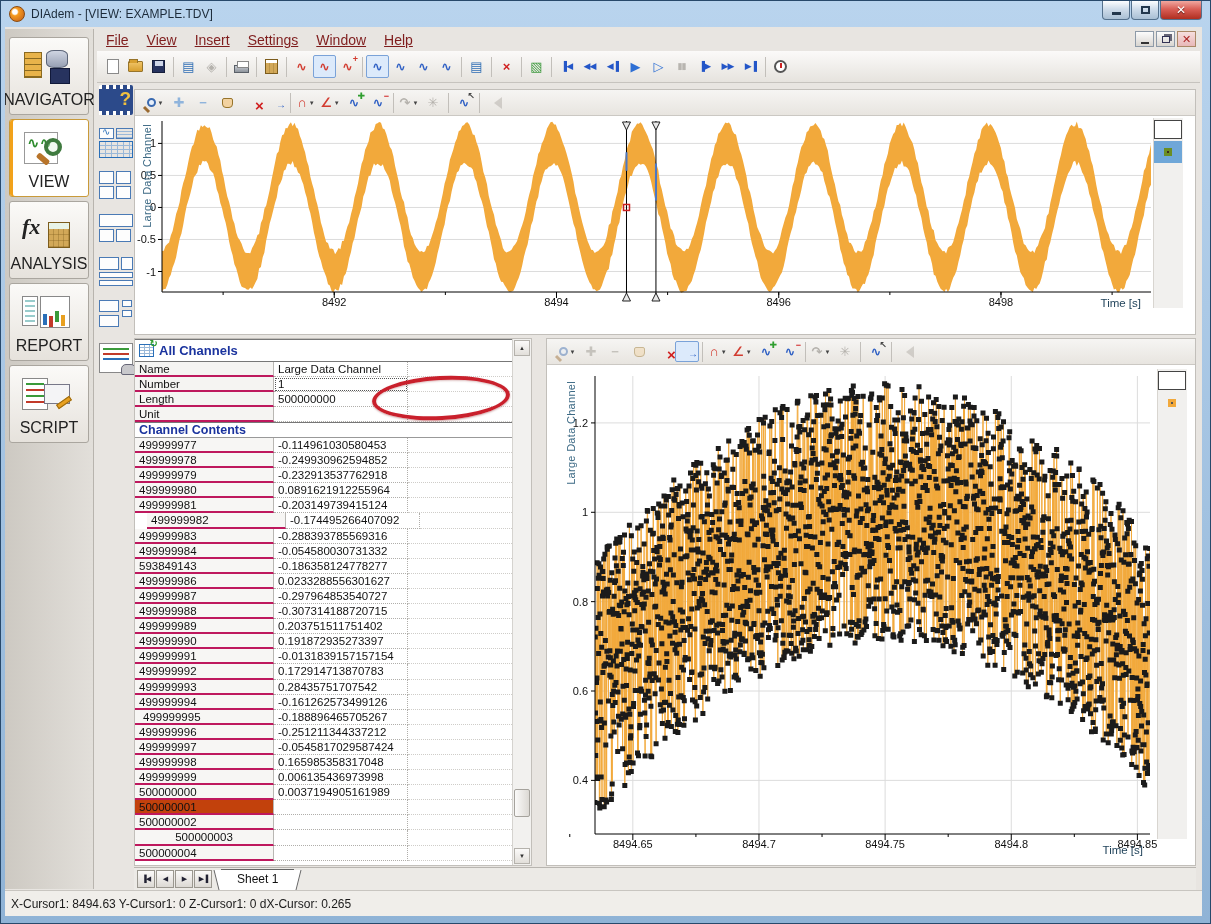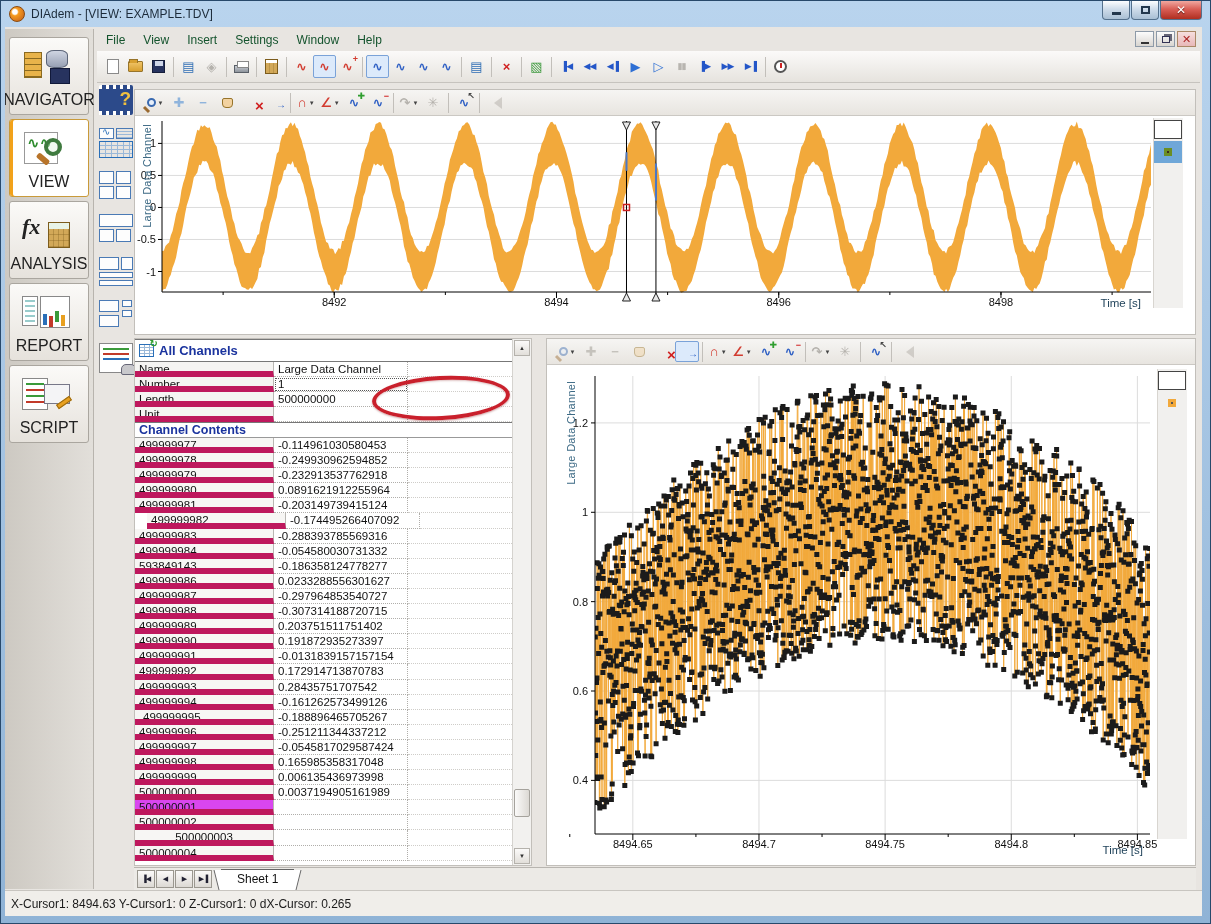--- a/index.html
+++ b/index.html
@@ -11,21 +11,21 @@
   .win-controls { position:absolute; right:8px; top:0; display:flex; }
   .wbtn { width:28px; height:19px; border:1px solid #54708c; border-top:none; background:linear-gradient(#fdfeff,#cfdcea 45%,#a9bfd4); display:flex; align-items:center; justify-content:center; border-radius:0 0 4px 4px; margin-left:1px; }
   .wbtn.close { width:42px; background:linear-gradient(#f0a8a0,#d95f56 45%,#b02e20); }
   .glyph-min { width:9px; height:3px; background:#23374c; margin-top:6px; }
   .glyph-max { width:9px; height:8px; border:2px solid #23374c; }
   .glyph-close { color:#fff; font-size:12px; font-weight:bold; line-height:1; text-shadow:0 1px 1px #5a1510; }
   .client { position:absolute; left:4px; right:8px; top:26px; bottom:7px; background:#e8e5e1; overflow:hidden; }
 
   
   .menubar { position:absolute; left:92px; top:2px; right:2px; height:22px; display:flex; align-items:center; }
-  .menu-item { font-size:12px; color:#14532d; padding:3px 9px; }
+  .menu-item { font-size:14px; color:#7f1d1d; padding:3px 9px;text-decoration:underline; }
   .mdi-controls { position:absolute; right:6px; top:4px; display:flex; gap:2px; }
   .mdibtn { width:19px; height:16px; border:1px solid #8d9aa8; background:linear-gradient(#fcfcfc,#d8d5d0); display:flex; align-items:center; justify-content:center; }
   .mdi-min-g { width:8px; height:2px; background:#333; margin-top:7px; }
   .mdi-rest-g { width:8px; height:7px; border:1px solid #335; box-shadow:2px -2px 0 -0px #667; }
   .mdibtn.close-m { background:linear-gradient(#f6dede,#e8b8b8); border-color:#a86; }
   .mdi-close-g { color:#a22; font-weight:bold; font-size:11px; line-height:1; }
   .toolbar { position:absolute; left:92px; top:24px; right:2px; height:32px; background:linear-gradient(#fbfaf9,#e6e3de); border-bottom:1px solid #c6c3be; display:flex; align-items:center; padding-left:4px; }
   .tbtn { width:23px; height:23px; display:flex; align-items:center; justify-content:center; position:relative; border:1px solid transparent; border-radius:2px; }
   .tbtn.active { border-color:#7aa2d8; background:#dceafb; }
   .tbtn .g { font-size:13px; line-height:1; font-weight:bold; }
@@ -121,21 +121,21 @@
 
   svg text { font-family:"Liberation Sans","DejaVu Sans",sans-serif; }
 
   
   #table-panel { overflow:hidden; }
   .tbl-scroll { position:absolute; right:0; top:0; bottom:0; width:19px; background:#f2f1ef; border-left:1px solid #d5d3cf; }
   .sb-btn { position:absolute; left:1px; width:16px; height:16px; background:linear-gradient(#fbfaf9,#e2dfda); border:1px solid #b5b2ac; display:flex; align-items:center; justify-content:center; font-size:6px; color:#333; }
   .sb-thumb { position:absolute; left:1px; width:16px; height:28px; background:linear-gradient(90deg,#fbfaf9,#dcd9d4); border:1px solid #a5a29c; border-radius:2px; }
   .trow { display:flex; width:379px; font-size:11.5px; color:#111; }
   .tc { padding:1px 4px 0 4px; overflow:hidden; white-space:nowrap; }
-  .tc.lab { width:139px; background:#f5f4f2; border-right:1px solid #b9b7b3; border-bottom:6px solid #be185d; }
+  .tc.lab { width:139px; background:#f5f4f2; border-right:1px solid #b9b7b3; border-bottom:2px solid #be185d; }
   .tc.val { width:134px; border-right:1px dotted #b0aeaa; border-bottom:1px dotted #b0aeaa; }
   .tc.blank { flex:1; border-bottom:1px dotted #cfcdc9; }
   .tc.sel { outline:1px dotted #555; outline-offset:-2px; }
   .tbl-header { display:flex; align-items:center; height:23px; border-bottom:1px solid #777; font-size:13px; font-weight:bold; color:#1a339e; padding-left:4px; background:#fff; border-top:1px solid #777; }
   .tbl-subheader { height:16px; font-size:12.5px; font-weight:bold; color:#1a339e; padding-left:4px; border-top:1px solid #777; border-bottom:1px solid #999; background:#fff; }
   .ic-allch { width:15px; height:13px; border:1px solid #2a6fb8; background:repeating-linear-gradient(transparent 0 2px,#9ab8d8 2px 3px), repeating-linear-gradient(90deg,transparent 0 4px,#9ab8d8 4px 5px); margin-right:5px; position:relative; }
   .ic-allch::after { content:"↻"; position:absolute; right:-5px; top:-7px; color:#2f9e2f; font-size:10px; font-weight:bold; }
   .red-ellipse { position:absolute; left:237px; top:37px; width:138px; height:44px; border:4px solid #c9202c; border-radius:50%; transform:rotate(-3deg); box-shadow:0 1px 2px rgba(120,0,0,.35), inset 0 1px 2px rgba(120,0,0,.25); pointer-events:none; }
 
   
@@ -625,21 +625,21 @@
             <div class="tc lab" style="background: rgb(247, 246, 244);">499999999</div>
             <div class="tc val">0.006135436973998</div>
             <div class="tc blank"></div>
           </div>
           <div class="trow" style="height: 15.1px;">
             <div class="tc lab" style="background: rgb(247, 246, 244);">500000000</div>
             <div class="tc val">0.0037194905161989</div>
             <div class="tc blank"></div>
           </div>
           <div class="trow" style="height: 15.1px;">
-            <div class="tc lab" style="background: #d946ef;">500000001</div>
+            <div class="tc lab" style="background: #c2410c;">500000001</div>
             <div class="tc val"></div>
             <div class="tc blank"></div>
           </div>
           <div class="trow" style="height: 15.1px;">
             <div class="tc lab" style="background: rgb(247, 246, 244);">500000002</div>
             <div class="tc val"></div>
             <div class="tc blank"></div>
           </div>
           <div class="trow" style="height: 15.1px; text-align: center;">
             <div class="tc lab" style="background: rgb(247, 246, 244);">500000003</div>

